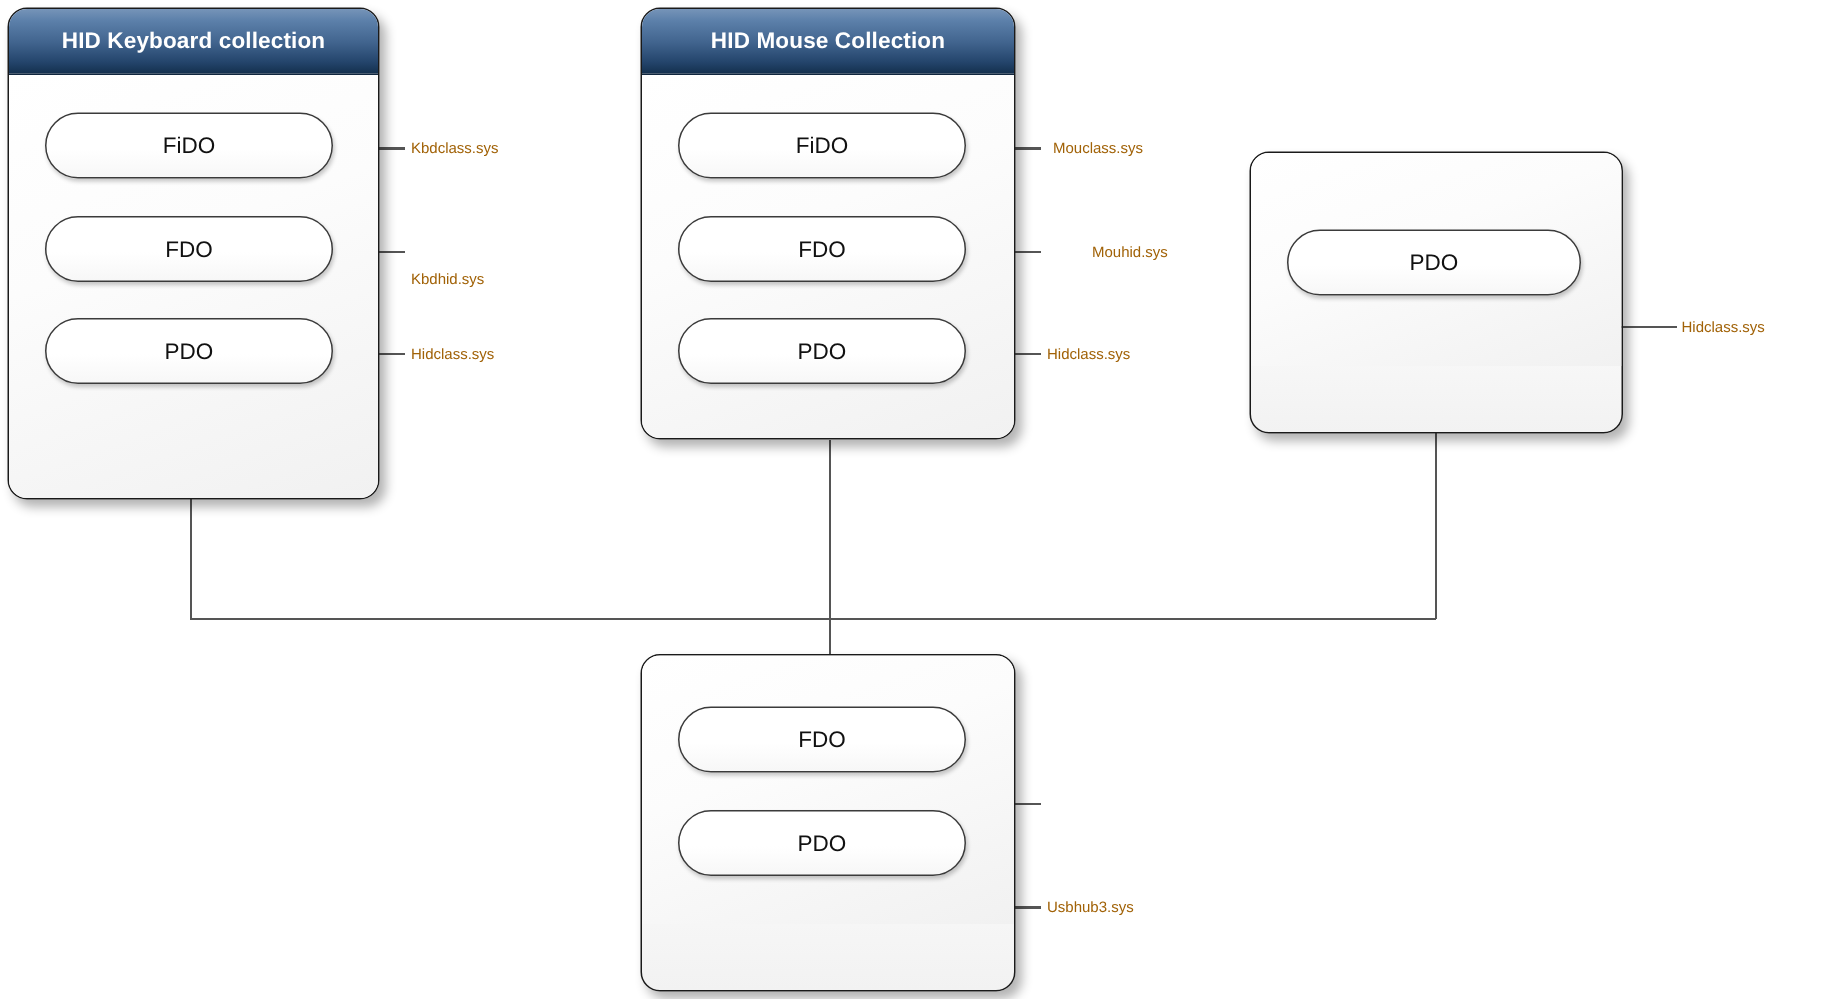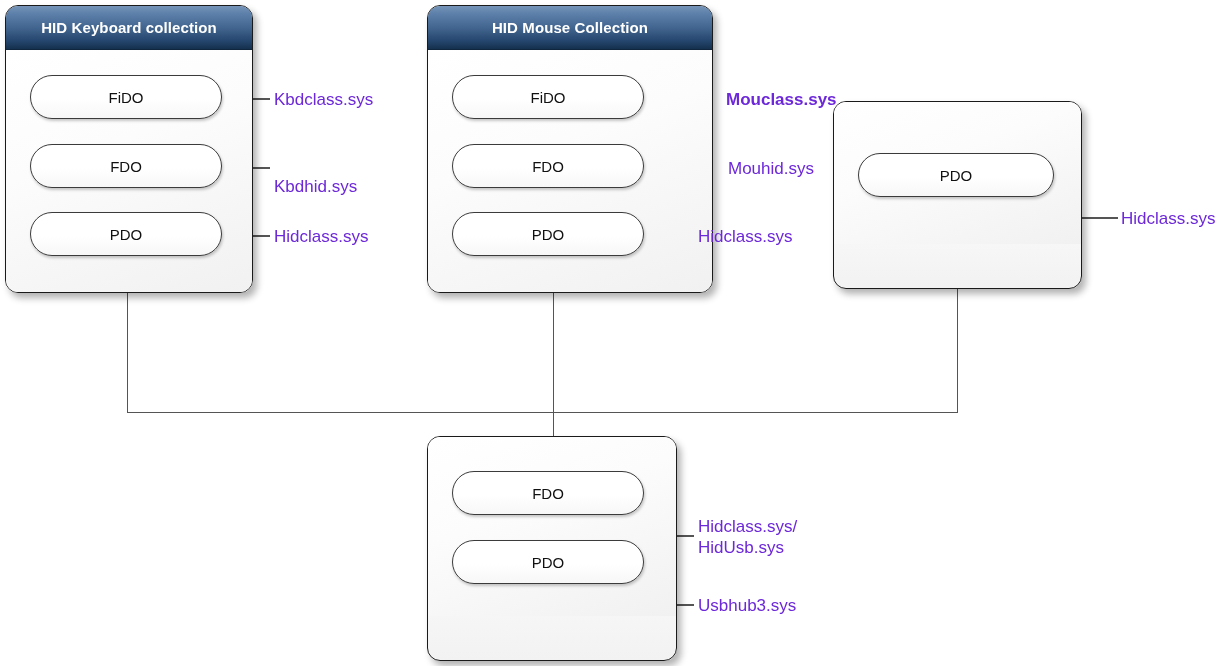--- a/index.html
+++ b/index.html
@@ -74,22 +74,22 @@
     align-items: center;
     justify-content: center;
     color: #111111;
     font-size: 15px;
     font-family: "Liberation Sans", sans-serif;
   }
 
   
   .annot {
     position: absolute;
-    font-size: 17px;
-    color: #6d28d9;
+    font-size: 10px;
+    color: #a16207;
     white-space: pre-line;
     line-height: 21px;
     font-family: "Liberation Sans", sans-serif;
   }
 </style>
 </head>
 <body>
 
 <div id="canvas">
 
@@ -112,55 +112,55 @@
       <path d="M 643 168 L 694 168"></path>
       <path d="M 643 236 L 694 236"></path>
 
       <path d="M 1053 218 L 1118 218"></path>
 
       <path d="M 643 536 L 694 536"></path>
       <path d="M 643 605 L 694 605"></path>
     </g>
   </svg>
 
-  <div class="box" style="left:5px; top:5px; width:248px; height:288px;">
+  <div class="box" style="left:5px; top:5px; width:248px; height:328px;">
     <div class="box-header">HID Keyboard collection</div>
     <div class="box-body">
       <div class="pill" style="left:24px; top:25px; width:192px; height:44px;">
         <span>FiDO</span>
       </div>
       <div class="pill" style="left:24px; top:94px; width:192px; height:44px;">
         <span>FDO</span>
       </div>
       <div class="pill" style="left:24px; top:162px; width:192px; height:44px;">
         <span>PDO</span>
       </div>
     </div>
   </div>
 
   <div class="annot" style="left:274px; top:89px;">Kbdclass.sys</div>
   <div class="annot" style="left:274px; top:176px;">Kbdhid.sys</div>
   <div class="annot" style="left:274px; top:226px;">Hidclass.sys</div>
 
-  <div class="box" style="left:427px; top:5px; width:286px; height:288px;">
+  <div class="box" style="left:427px; top:5px; width:250px; height:288px;">
     <div class="box-header">HID Mouse Collection</div>
     <div class="box-body">
       <div class="pill" style="left:24px; top:25px; width:192px; height:44px;">
         <span>FiDO</span>
       </div>
       <div class="pill" style="left:24px; top:94px; width:192px; height:44px;">
         <span>FDO</span>
       </div>
       <div class="pill" style="left:24px; top:162px; width:192px; height:44px;">
         <span>PDO</span>
       </div>
     </div>
   </div>
 
-  <div class="annot" style="left:726px; top:89px;font-weight:bold;">Mouclass.sys</div>
+  <div class="annot" style="left:702px; top:89px;">Mouclass.sys</div>
   <div class="annot" style="left:728px; top:158px;">Mouhid.sys</div>
   <div class="annot" style="left:698px; top:226px;">Hidclass.sys</div>
 
   <div class="box" style="left:833px; top:101px; width:249px; height:188px;">
     <div class="box-body">
       <div class="pill" style="left:24px; top:51px; width:196px; height:44px;">
         <span>PDO</span>
       </div>
     </div>
   </div>
@@ -171,17 +171,15 @@
     <div class="box-body">
       <div class="pill" style="left:24px; top:34px; width:192px; height:44px;">
         <span>FDO</span>
       </div>
       <div class="pill" style="left:24px; top:103px; width:192px; height:44px;">
         <span>PDO</span>
       </div>
     </div>
   </div>
 
-  <div class="annot" style="left:698px; top:516px;">Hidclass.sys/
-HidUsb.sys</div>
   <div class="annot" style="left:698px; top:595px;">Usbhub3.sys</div>
 
 </div>
 
 </body></html>

